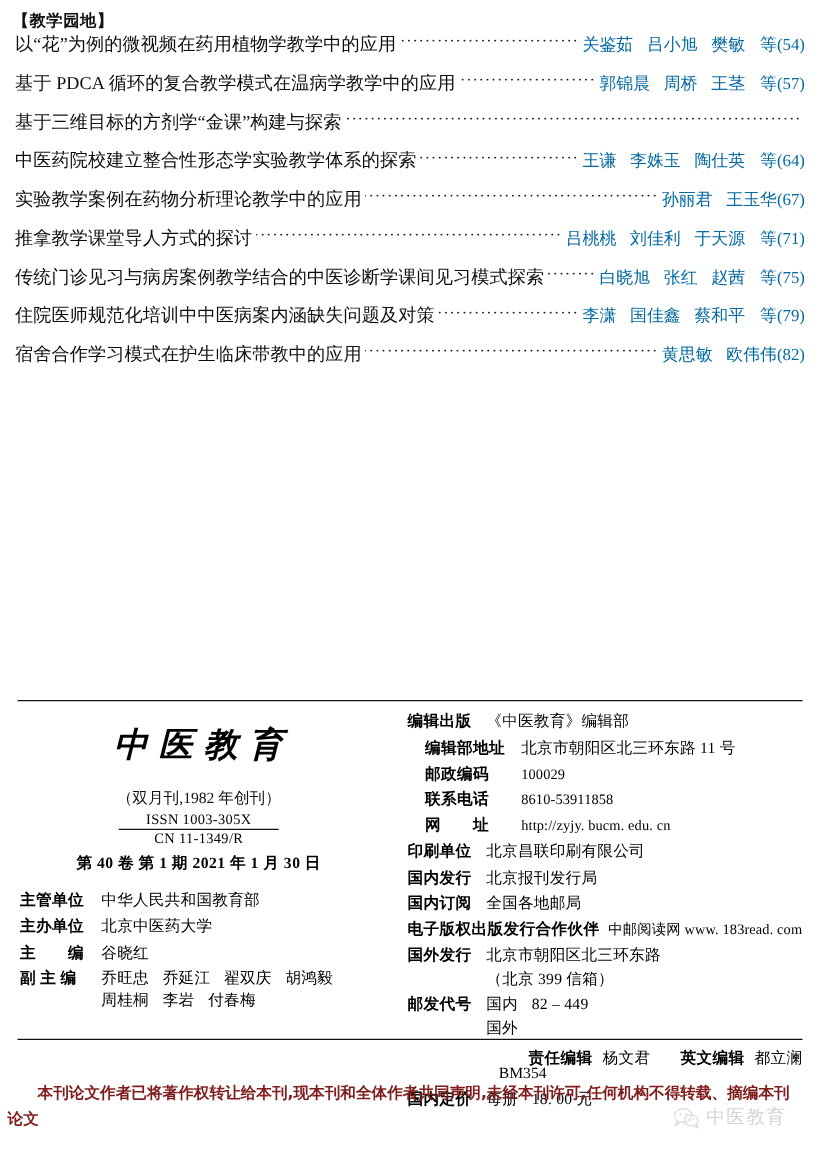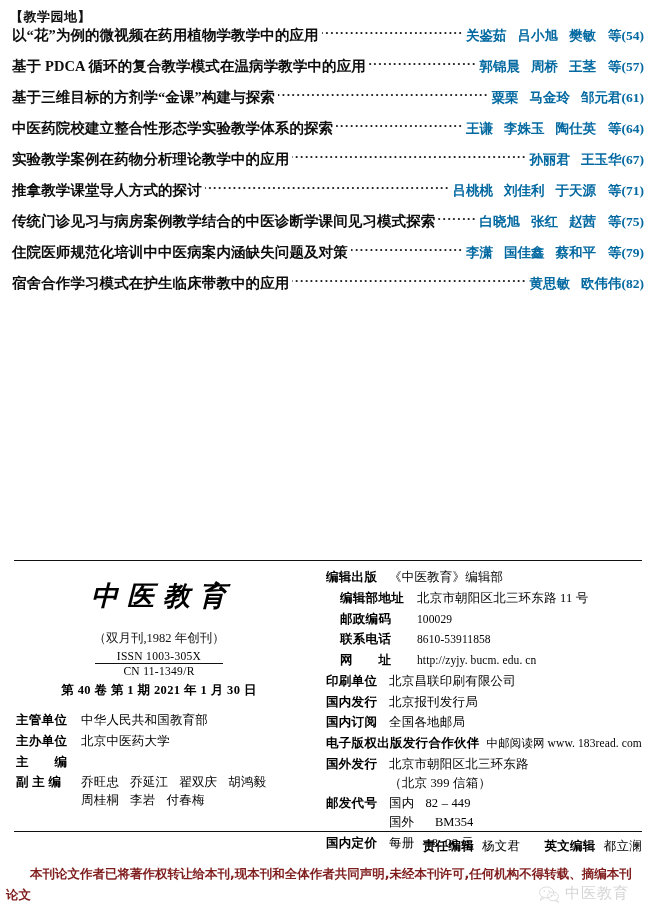--- a/index.html
+++ b/index.html
@@ -36,21 +36,20 @@
     padding: 0;
     list-style: none;
   }
   .toc-row {
     display: flex;
     align-items: baseline;
     padding: 0 12px 0 12px;
     height: 31px;
     white-space: nowrap;
     overflow: hidden;
-    font-weight: bold;
   }
   .toc-title {
     font-size: 14.5px;
     letter-spacing: 0.1px;
     flex: 0 0 auto;
     color: #0d0d0d;
   }
   .leader {
     flex: 1 1 auto;
     overflow: hidden;
@@ -197,20 +196,21 @@
     letter-spacing: 0.2px;
     line-height: 1.5;
   }
   .kv-wide .kv-label { min-width: 0; }
 
   .subrow {
     display: flex;
     font-size: 12.5px;
     margin-left: 63px;
     line-height: 1.5;
+    flex-direction: column;
   }
   .subrow .sk { flex: 0 0 36px; }
   .subrow .sv { flex: 1 1 auto; padding-left: 10px; }
 
   
   .editors {
     position: absolute;
     top: 838px;
     right: 14px;
     font-size: 12.5px;
@@ -262,21 +262,20 @@
         <span class="toc-authors"><span class="au">关鉴茹</span><span class="au">吕小旭</span><span class="au">樊敏</span><span class="etal">等</span><span class="toc-page">(54)</span></span>
       </li>
       <li class="toc-row">
         <span class="toc-title">基于 PDCA 循环的复合教学模式在温病学教学中的应用</span>
         <span class="leader"></span>
         <span class="toc-authors"><span class="au">郭锦晨</span><span class="au">周桥</span><span class="au">王茎</span><span class="etal">等</span><span class="toc-page">(57)</span></span>
       </li>
       <li class="toc-row">
         <span class="toc-title">基于三维目标的方剂学“金课”构建与探索</span>
         <span class="leader"></span>
-        <span class="toc-authors"><span class="au">粟栗</span><span class="au">马金玲</span><span class="au">邹元君</span><span class="toc-page">(61)</span></span>
       </li>
       <li class="toc-row">
         <span class="toc-title">中医药院校建立整合性形态学实验教学体系的探索</span>
         <span class="leader"></span>
         <span class="toc-authors"><span class="au">王谦</span><span class="au">李姝玉</span><span class="au">陶仕英</span><span class="etal">等</span><span class="toc-page">(64)</span></span>
       </li>
       <li class="toc-row">
         <span class="toc-title">实验教学案例在药物分析理论教学中的应用</span>
         <span class="leader"></span>
         <span class="toc-authors"><span class="au">孙丽君</span><span class="au">王玉华</span><span class="toc-page">(67)</span></span>
@@ -321,20 +320,21 @@
       <div class="kv">
         <span class="kv-label">主管单位</span>
         <span class="kv-value">中华人民共和国教育部</span>
       </div>
       <div class="kv">
         <span class="kv-label">主办单位</span>
         <span class="kv-value">北京中医药大学</span>
       </div>
       <div class="kv">
         <span class="kv-label">主　　编</span>
+        <span class="kv-value">谷晓红</span>
       </div>
       <div class="kv">
         <span class="kv-label">副 主 编</span>
         <span class="kv-value"><span>乔旺忠</span><span class="sp">乔延江</span><span class="sp">翟双庆</span><span class="sp">胡鸿毅</span></span>
       </div>
       <div class="left-kv-cont"><span>周桂桐</span><span class="sp">李岩</span><span class="sp">付春梅</span></div>
     </div>
   </div>
 
   <div class="col-right">

